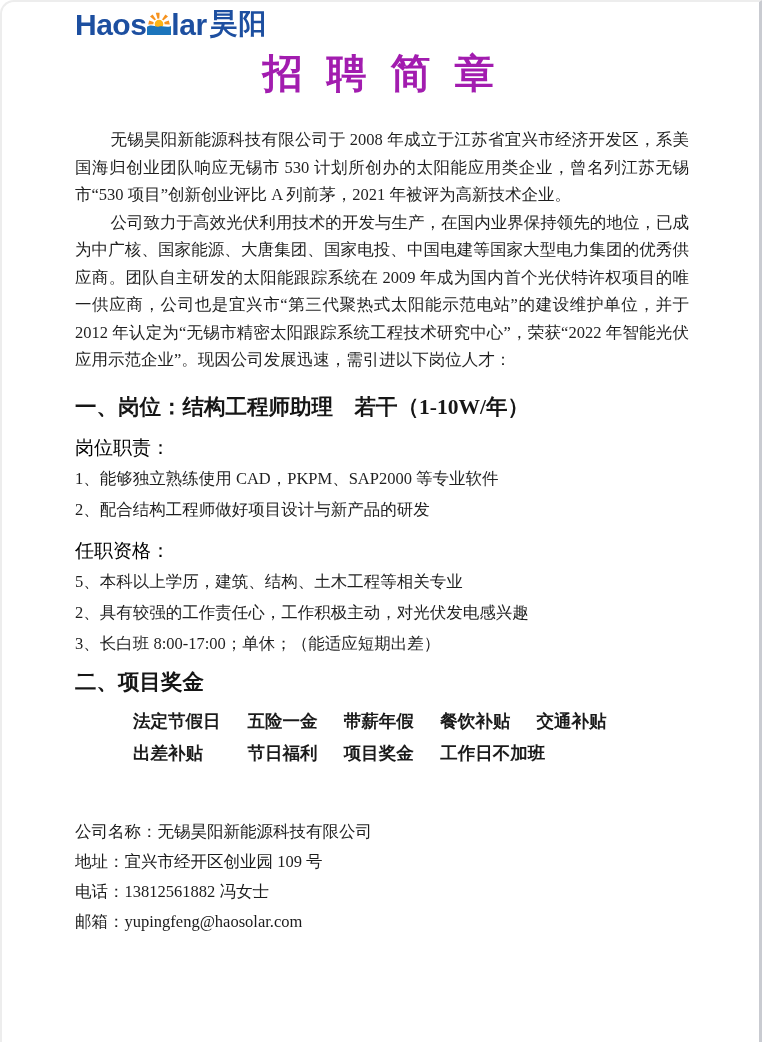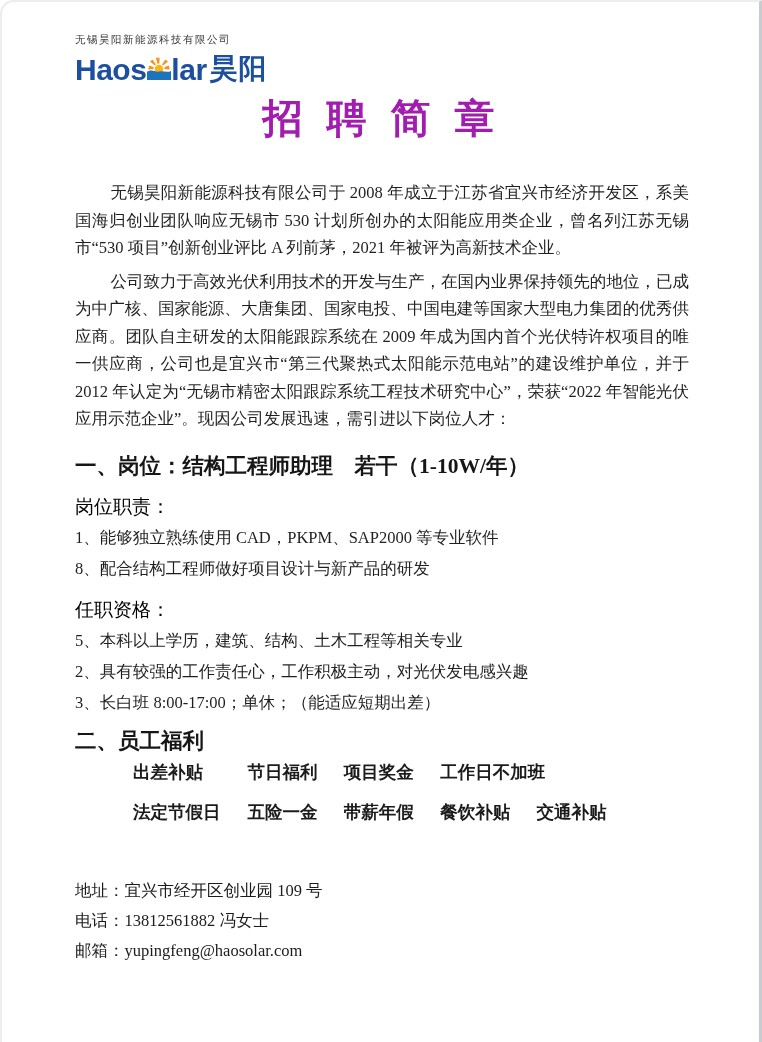--- a/index.html
+++ b/index.html
@@ -58,22 +58,22 @@
     white-space: nowrap;
   }
   .body-para {
     margin: 0;
     font-size: 16.5px;
     line-height: 27.5px;
     text-align: justify;
     text-indent: 2.15em;
     color: #1f1f1f;
   }
-  .para1 { margin-top: 36px; }
-  .para2 { margin-top: 6px; }
+  .para1 { margin-top: 28px; }
+  .para2 { }
   .section-heading {
     margin: 18px 0 0 0;
     font-size: 21.5px;
     line-height: 30px;
     font-weight: 700;
     color: #161616;
   }
   .section-heading.benefits { margin-top: 8px; }
   .sub-heading {
     margin: 12px 0 0 0;
@@ -106,21 +106,20 @@
     line-height: 30px;
     font-weight: 500;
     color: #1b1b1b;
   }
 </style>
 </head>
 <body>
 
 <div class="page">
 
-  <div class="company-header">无锡昊阳新能源科技有限公司</div>
 
   <div class="logo-row">
     <span class="logo-latin">Haos</span>
     <span class="logo-sun">
       <svg width="24" height="24" viewBox="0 0 24 24" aria-hidden="true">
         <g fill="#f6921e">
           <path d="M12 12 L1.2 12.4 L2.2 8.6 Z"></path>
           <path d="M12 12 L3.0 4.6 L5.6 2.6 Z"></path>
           <path d="M12 12 L8.8 0.8 L12.6 0.8 Z"></path>
           <path d="M12 12 L18.4 2.6 L21.0 4.6 Z"></path>
@@ -138,45 +137,46 @@
   <h1 class="doc-title">招 聘 简 章</h1>
 
   <p class="body-para para1">无锡昊阳新能源科技有限公司于 2008 年成立于江苏省宜兴市经济开发区，系美国海归创业团队响应无锡市 530 计划所创办的太阳能应用类企业，曾名列江苏无锡市“530 项目”创新创业评比 A 列前茅，2021 年被评为高新技术企业。</p>
   <p class="body-para para2">公司致力于高效光伏利用技术的开发与生产，在国内业界保持领先的地位，已成为中广核、国家能源、大唐集团、国家电投、中国电建等国家大型电力集团的优秀供应商。团队自主研发的太阳能跟踪系统在 2009 年成为国内首个光伏特许权项目的唯一供应商，公司也是宜兴市“第三代聚热式太阳能示范电站”的建设维护单位，并于 2012 年认定为“无锡市精密太阳跟踪系统工程技术研究中心”，荣获“2022 年智能光伏应用示范企业”。现因公司发展迅速，需引进以下岗位人才：</p>
 
   <h2 class="section-heading">一、岗位：结构工程师助理　若干（1-10W/年）</h2>
 
   <h3 class="sub-heading">岗位职责：</h3>
   <div class="list">
     <div class="list-item">1、能够独立熟练使用 CAD，PKPM、SAP2000 等专业软件</div>
-    <div class="list-item">8、配合结构工程师做好项目设计与新产品的研发</div>
+    <div class="list-item">2、配合结构工程师做好项目设计与新产品的研发</div>
   </div>
 
   <h3 class="sub-heading">任职资格：</h3>
   <div class="list">
     <div class="list-item">5、本科以上学历，建筑、结构、土木工程等相关专业</div>
     <div class="list-item">2、具有较强的工作责任心，工作积极主动，对光伏发电感兴趣</div>
     <div class="list-item">3、长白班 8:00-17:00；单休；（能适应短期出差）</div>
   </div>
 
-  <h2 class="section-heading benefits">二、员工福利</h2>
+  <h2 class="section-heading benefits">二、项目奖金</h2>
 
-  <div class="benefit-row">
-    <span class="benefit-item">出差补贴</span>
-    <span class="benefit-item">节日福利</span>
-    <span class="benefit-item">项目奖金</span>
-    <span class="benefit-item">工作日不加班</span>
-  </div>
   <div class="benefit-row first">
     <span class="benefit-item">法定节假日</span>
     <span class="benefit-item">五险一金</span>
     <span class="benefit-item">带薪年假</span>
     <span class="benefit-item">餐饮补贴</span>
     <span class="benefit-item">交通补贴</span>
   </div>
+  <div class="benefit-row">
+    <span class="benefit-item">出差补贴</span>
+    <span class="benefit-item">节日福利</span>
+    <span class="benefit-item">项目奖金</span>
+    <span class="benefit-item">工作日不加班</span>
+  </div>
 
   <div class="contact">
+    <div class="contact-line">公司名称：无锡昊阳新能源科技有限公司</div>
     <div class="contact-line">地址：宜兴市经开区创业园 109 号</div>
     <div class="contact-line">电话：13812561882 冯女士</div>
     <div class="contact-line">邮箱：yupingfeng@haosolar.com</div>
   </div>
 
 </div>
 
 </body></html>

